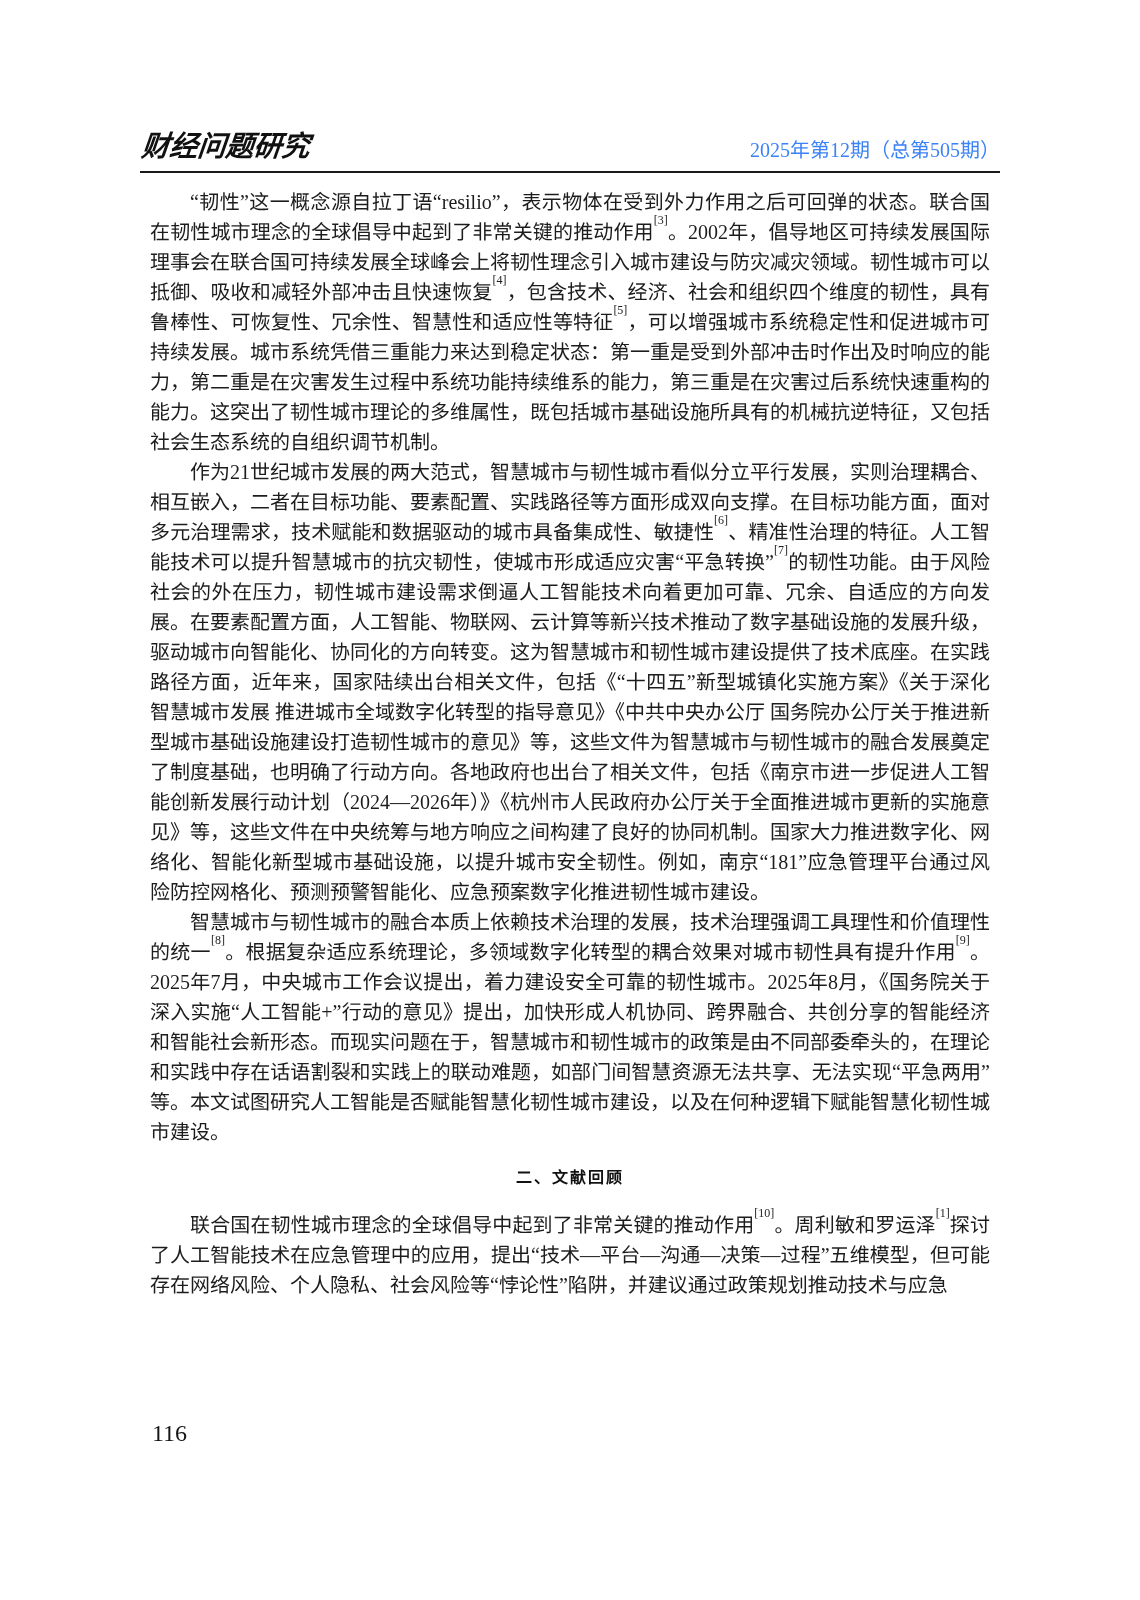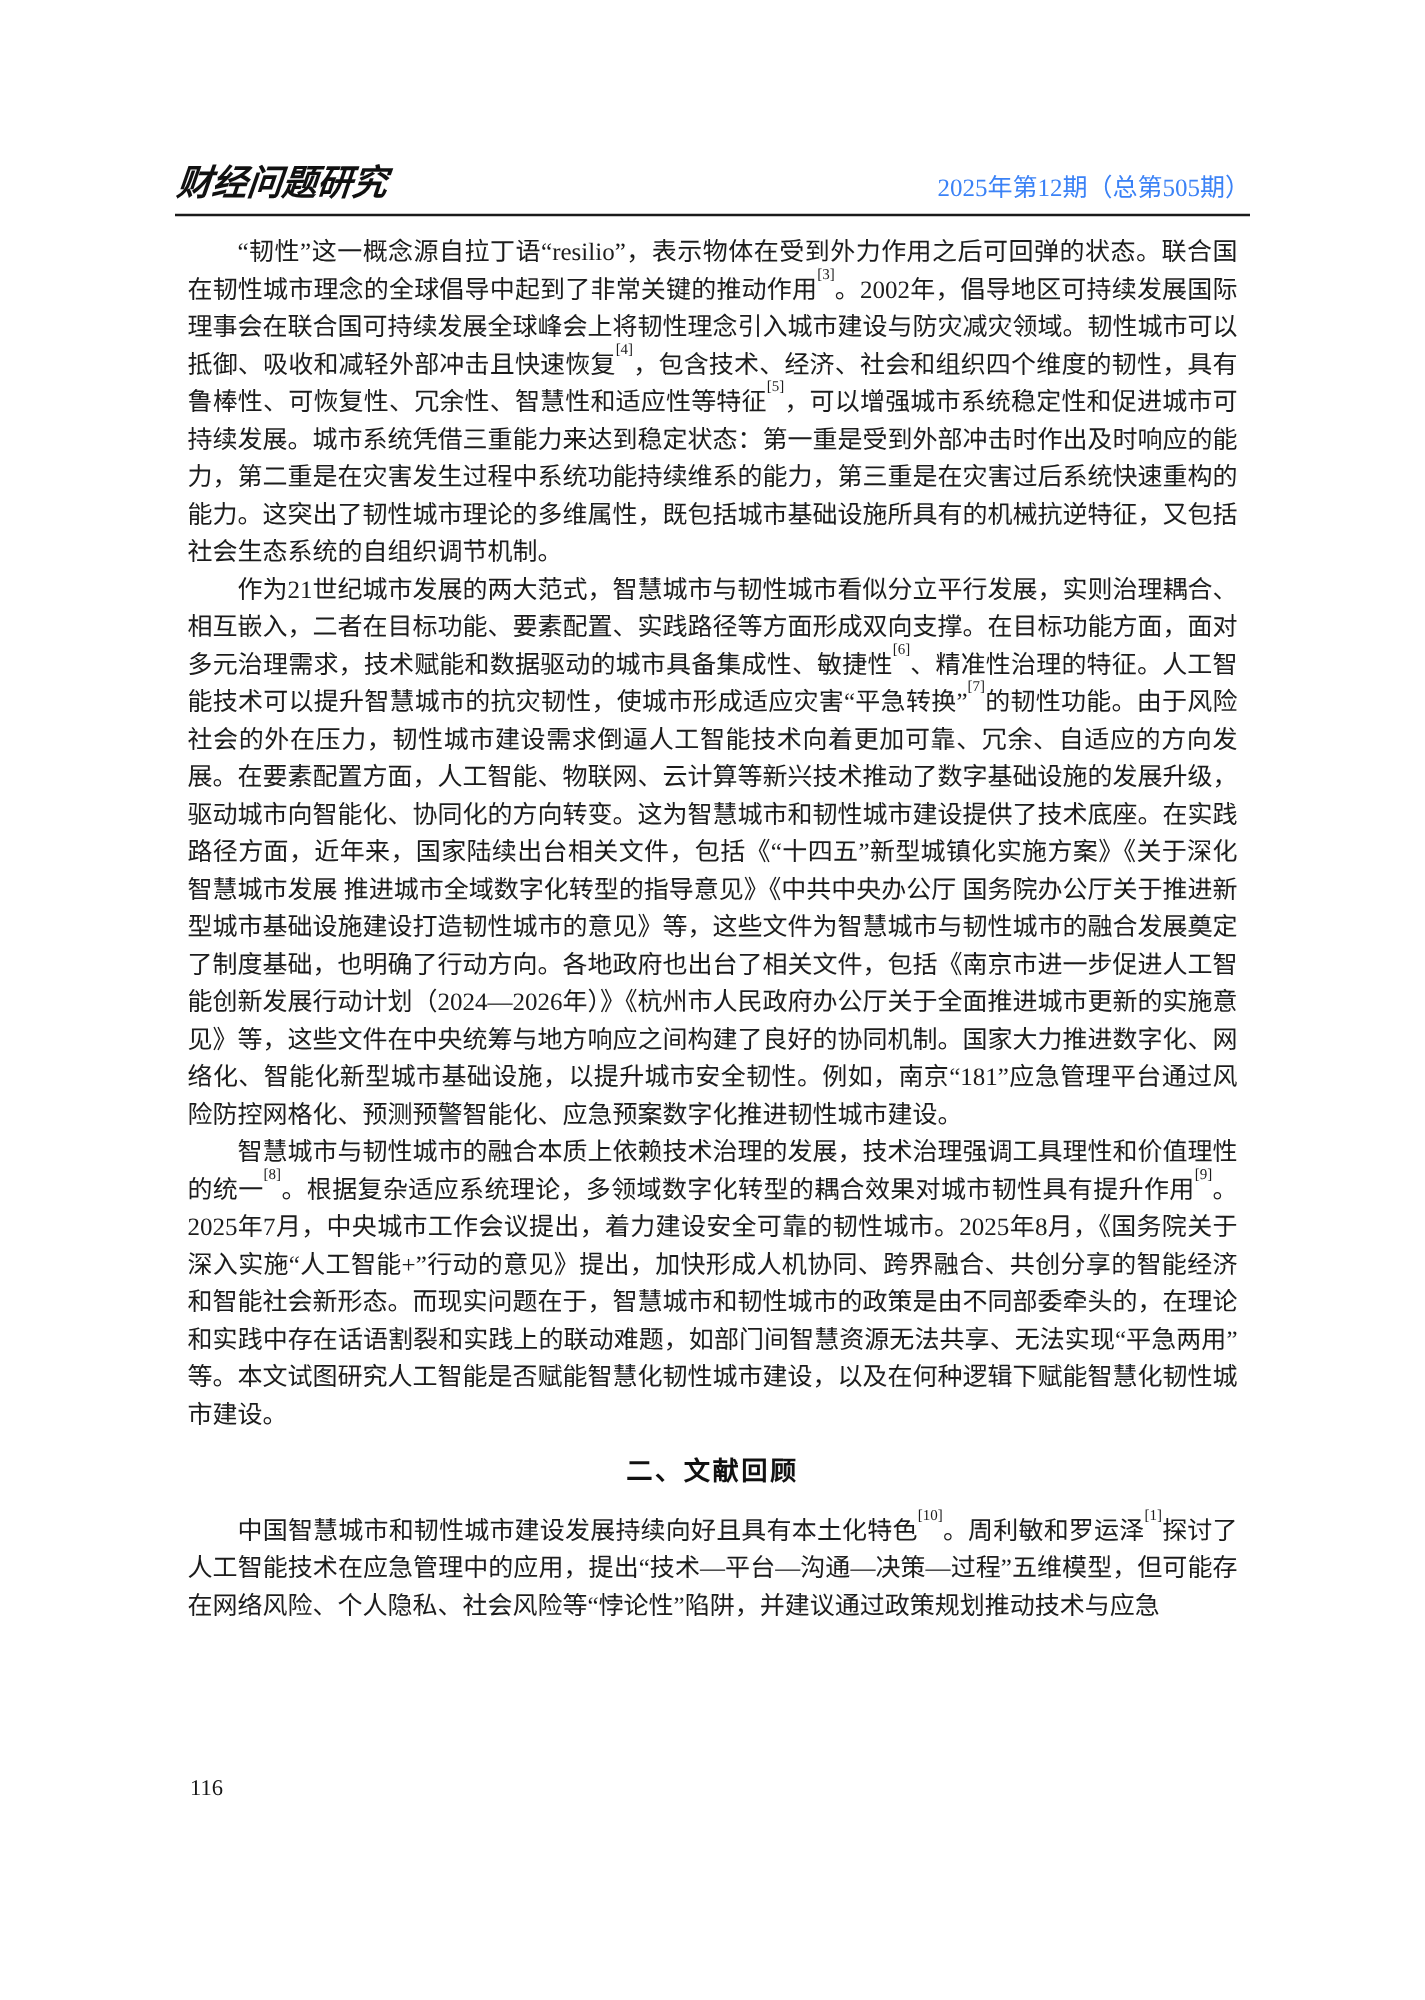--- a/index.html
+++ b/index.html
@@ -58,48 +58,48 @@
     line-height: 0;
     position: relative;
     top: -7px;
     letter-spacing: 0;
   }
   .section-heading {
     text-align: center;
     text-indent: 0;
     font-family: "Liberation Sans", "DejaVu Sans", sans-serif;
     font-weight: bold;
-    font-size: 21px;
+    font-size: 16px;
     letter-spacing: 2px;
     margin: 16px 0 17px 0;
     color: #111;
   }
   .page-number {
     position: absolute;
     left: 152px;
     top: 1420px;
-    font-size: 18px;
+    font-size: 24px;
     color: #161616;
   }
 </style>
 </head>
 <body>
 
 <div class="page">
 
   <header class="page-header">
     <div class="journal-logo">财经问题研究</div>
     <div class="issue-info">2025年第12期（总第505期）</div>
   </header>
 
   <hr class="header-rule">
 
   <main class="article-body" id="article-body">
       <p class="para indent"><span>“韧性”这一概念源自拉丁语“resilio”，表示物体在受到外力作用之后可回弹的状态。联合国在韧性城市理念的全球倡导中起到了非常关键的推动作用</span><sup class="ref-sup">[3]</sup><span>。2002年，倡导地区可持续发展国际理事会在联合国可持续发展全球峰会上将韧性理念引入城市建设与防灾减灾领域。韧性城市可以抵御、吸收和减轻外部冲击且快速恢复</span><sup class="ref-sup">[4]</sup><span>，包含技术、经济、社会和组织四个维度的韧性，具有鲁棒性、可恢复性、冗余性、智慧性和适应性等特征</span><sup class="ref-sup">[5]</sup><span>，可以增强城市系统稳定性和促进城市可持续发展。城市系统凭借三重能力来达到稳定状态：第一重是受到外部冲击时作出及时响应的能力，第二重是在灾害发生过程中系统功能持续维系的能力，第三重是在灾害过后系统快速重构的能力。这突出了韧性城市理论的多维属性，既包括城市基础设施所具有的机械抗逆特征，又包括社会生态系统的自组织调节机制。</span></p>
       <p class="para indent"><span>作为21世纪城市发展的两大范式，智慧城市与韧性城市看似分立平行发展，实则治理耦合、相互嵌入，二者在目标功能、要素配置、实践路径等方面形成双向支撑。在目标功能方面，面对多元治理需求，技术赋能和数据驱动的城市具备集成性、敏捷性</span><sup class="ref-sup">[6]</sup><span>、精准性治理的特征。人工智能技术可以提升智慧城市的抗灾韧性，使城市形成适应灾害“平急转换”</span><sup class="ref-sup">[7]</sup><span>的韧性功能。由于风险社会的外在压力，韧性城市建设需求倒逼人工智能技术向着更加可靠、冗余、自适应的方向发展。在要素配置方面，人工智能、物联网、云计算等新兴技术推动了数字基础设施的发展升级，驱动城市向智能化、协同化的方向转变。这为智慧城市和韧性城市建设提供了技术底座。在实践路径方面，近年来，国家陆续出台相关文件，包括《“十四五”新型城镇化实施方案》《关于深化智慧城市发展 推进城市全域数字化转型的指导意见》《中共中央办公厅 国务院办公厅关于推进新型城市基础设施建设打造韧性城市的意见》等，这些文件为智慧城市与韧性城市的融合发展奠定了制度基础，也明确了行动方向。各地政府也出台了相关文件，包括《南京市进一步促进人工智能创新发展行动计划（2024—2026年）》《杭州市人民政府办公厅关于全面推进城市更新的实施意见》等，这些文件在中央统筹与地方响应之间构建了良好的协同机制。国家大力推进数字化、网络化、智能化新型城市基础设施，以提升城市安全韧性。例如，南京“181”应急管理平台通过风险防控网格化、预测预警智能化、应急预案数字化推进韧性城市建设。</span></p>
       <p class="para indent"><span>智慧城市与韧性城市的融合本质上依赖技术治理的发展，技术治理强调工具理性和价值理性的统一</span><sup class="ref-sup">[8]</sup><span>。根据复杂适应系统理论，多领域数字化转型的耦合效果对城市韧性具有提升作用</span><sup class="ref-sup">[9]</sup><span>。2025年7月，中央城市工作会议提出，着力建设安全可靠的韧性城市。2025年8月，《国务院关于深入实施“人工智能+”行动的意见》提出，加快形成人机协同、跨界融合、共创分享的智能经济和智能社会新形态。而现实问题在于，智慧城市和韧性城市的政策是由不同部委牵头的，在理论和实践中存在话语割裂和实践上的联动难题，如部门间智慧资源无法共享、无法实现“平急两用”等。本文试图研究人工智能是否赋能智慧化韧性城市建设，以及在何种逻辑下赋能智慧化韧性城市建设。</span></p>
       <h2 class="section-heading">二、文献回顾</h2>
-      <p class="para indent"><span>中国智慧城市和韧性城市建设发展持续向好且具有本土化特色</span><sup class="ref-sup">[10]</sup><span>。周利敏和罗运泽</span><sup class="ref-sup">[1]</sup><span>探讨了人工智能技术在应急管理中的应用，提出“技术—平台—沟通—决策—过程”五维模型，但可能存在网络风险、个人隐私、社会风险等“悖论性”陷阱，并建议通过政策规划推动技术与应急</span></p>
+      <p class="para indent"><span>联合国在韧性城市理念的全球倡导中起到了非常关键的推动作用</span><sup class="ref-sup">[10]</sup><span>。周利敏和罗运泽</span><sup class="ref-sup">[1]</sup><span>探讨了人工智能技术在应急管理中的应用，提出“技术—平台—沟通—决策—过程”五维模型，但可能存在网络风险、个人隐私、社会风险等“悖论性”陷阱，并建议通过政策规划推动技术与应急</span></p>
     </main>
 
   <div class="page-number">116</div>
 
 </div>
 
 </body></html>

